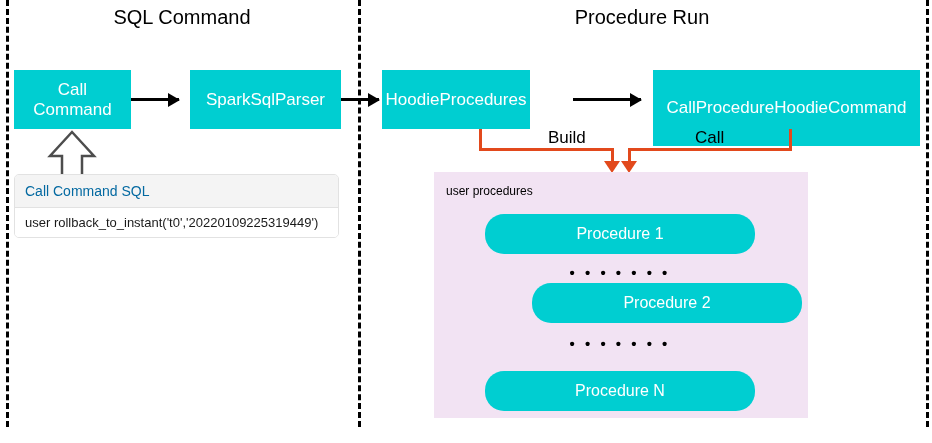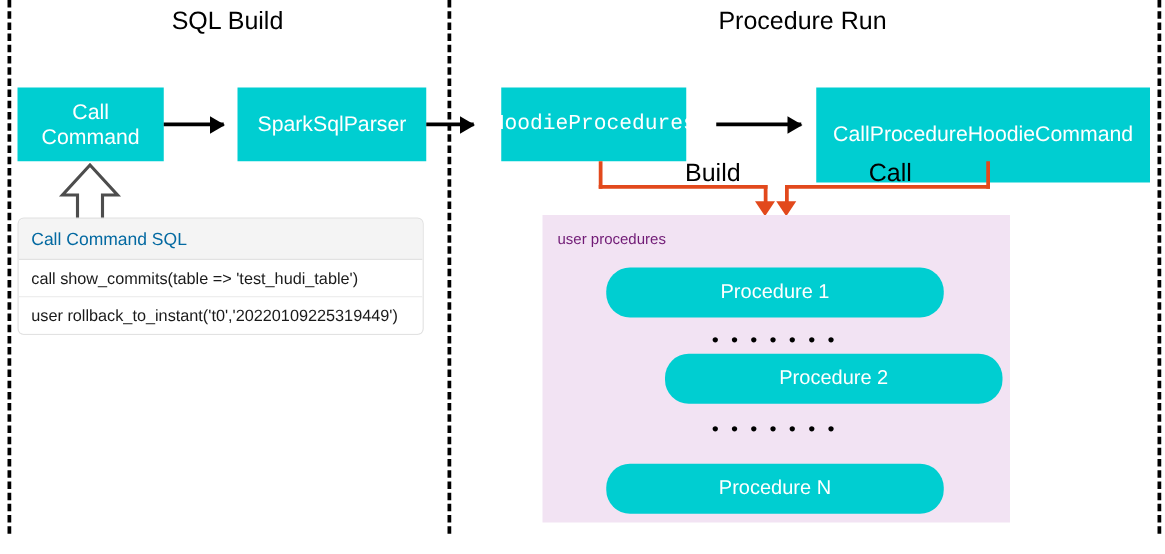--- a/index.html
+++ b/index.html
@@ -48,21 +48,21 @@
     align-items: center;
     justify-content: center;
     text-align: center;
     font-size: 17px;
     line-height: 1.15;
     box-sizing: border-box;
     padding: 2px 4px;
   }
   #box-call-command   { left: 14px;  top: 70px; width: 117px; height: 59px; }
   #box-sparksqlparser { left: 190px; top: 70px; width: 151px; height: 59px; }
-  #box-hoodieprocs    { left: 401px; top: 70px; width: 148px; height: 59px; font-family: Liberation Mono, monospace; }
+  #box-hoodieprocs    { left: 382px; top: 70px; width: 148px; height: 59px; }
   #box-callproccmd    { left: 653px; top: 70px; width: 267px; height: 76px; }
 
   
   .black-arrow {
     position: absolute;
     height: 3px;
     background: #000000;
   }
   .black-arrow::after {
     content: "";
@@ -140,42 +140,42 @@
     height: 0;
     border-left: 8px solid transparent;
     border-right: 8px solid transparent;
     border-top: 12px solid #E2491C;
   }
   #orange-head-build { left: 604px; top: 161px; }
   #orange-head-call  { left: 621px; top: 161px; }
 
   .edge-label {
     position: absolute;
-    font-size: 20px;
+    font-size: 17px;
     color: #000000;
     white-space: nowrap;
   }
   #label-build { left: 548px; top: 128px; }
   #label-call  { left: 695px; top: 128px; }
 
   
   #procedures-panel {
     position: absolute;
     left: 434px;
     top: 172px;
     width: 374px;
     height: 246px;
     background: #F2E3F3;
   }
   #procedures-panel-label {
     position: absolute;
     left: 12px;
     top: 12px;
     font-size: 12px;
-    color: #701a75;
+    color: #000000;
   }
   .procedure-box {
     position: absolute;
     left: 51px;
     width: 270px;
     height: 40px;
     background: #00CED1;
     color: #ffffff;
     font-size: 16px;
     display: flex;
@@ -202,21 +202,21 @@
 </style>
 </head>
 <body>
 
 <div id="canvas">
 
   <div id="divider-left" class="divider"></div>
   <div id="divider-mid" class="divider"></div>
   <div id="divider-right" class="divider"></div>
 
-  <div id="title-sql-parser" class="section-title">SQL Build</div>
+  <div id="title-sql-parser" class="section-title">SQL Command</div>
   <div id="title-procedure-run" class="section-title">Procedure Run</div>
 
   <div id="box-call-command" class="teal-box">
     <div>
       <div>Call</div>
       <div>Command</div>
     </div>
   </div>
 
   <div id="arrow-cc-to-ssp" class="black-arrow"></div>
@@ -224,21 +224,20 @@
   <div id="box-sparksqlparser" class="teal-box">SparkSqlParser</div>
 
   <div id="arrow-ssp-to-hp" class="black-arrow"></div>
 
   <svg id="arrow-up-hollow" viewBox="0 0 50 48">
     <polygon points="25,2 47,26 35,26 35,46 15,46 15,26 3,26" fill="#ffffff" stroke="#4d4d4d" stroke-width="2.5" stroke-linejoin="miter"></polygon>
   </svg>
 
   <div id="sql-list">
     <div id="sql-list-header">Call Command SQL</div>
-    <div class="sql-row">call show_commits(table =&gt; 'test_hudi_table')</div>
     <div class="sql-row">user rollback_to_instant('t0','20220109225319449')</div>
   </div>
 
   <div id="box-hoodieprocs" class="teal-box">HoodieProcedures</div>
 
   <div id="arrow-hp-to-cpc" class="black-arrow"></div>
 
   <div id="box-callproccmd" class="teal-box">CallProcedureHoodieCommand</div>
 
   <div id="orange-build-v-left" class="orange-seg orange-v"></div>

